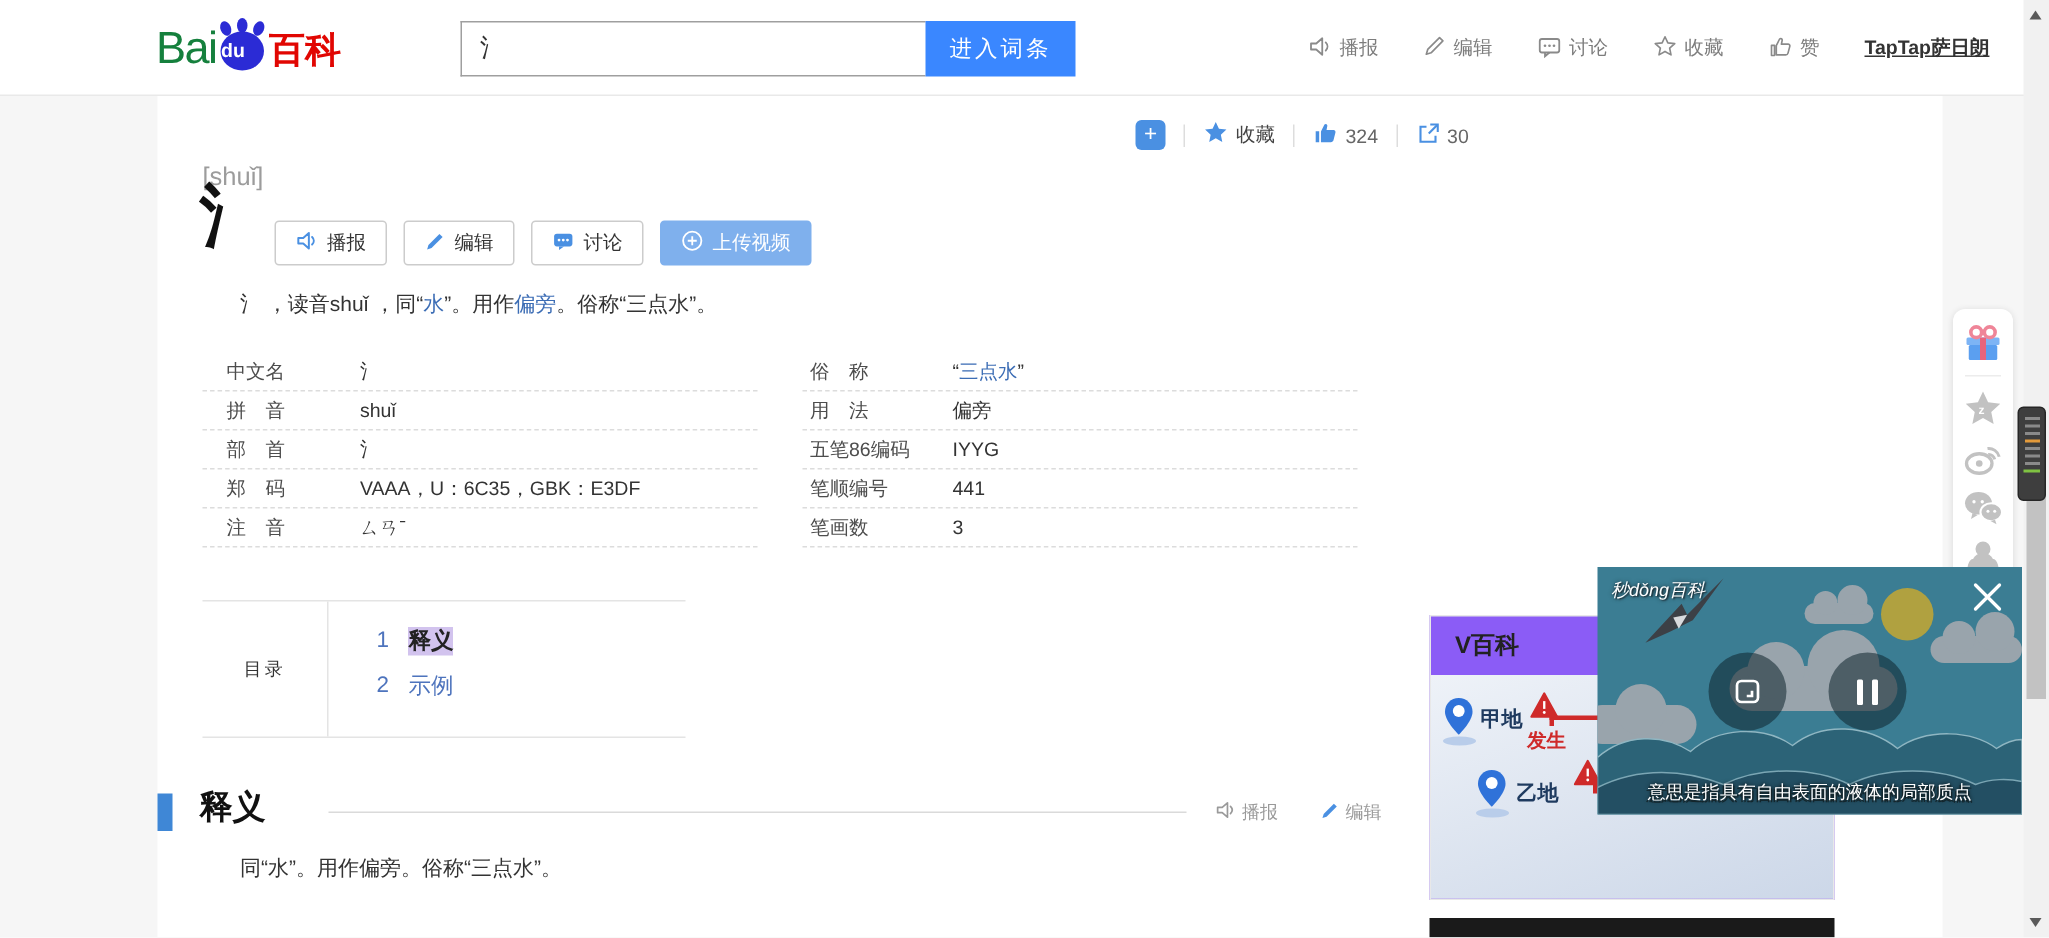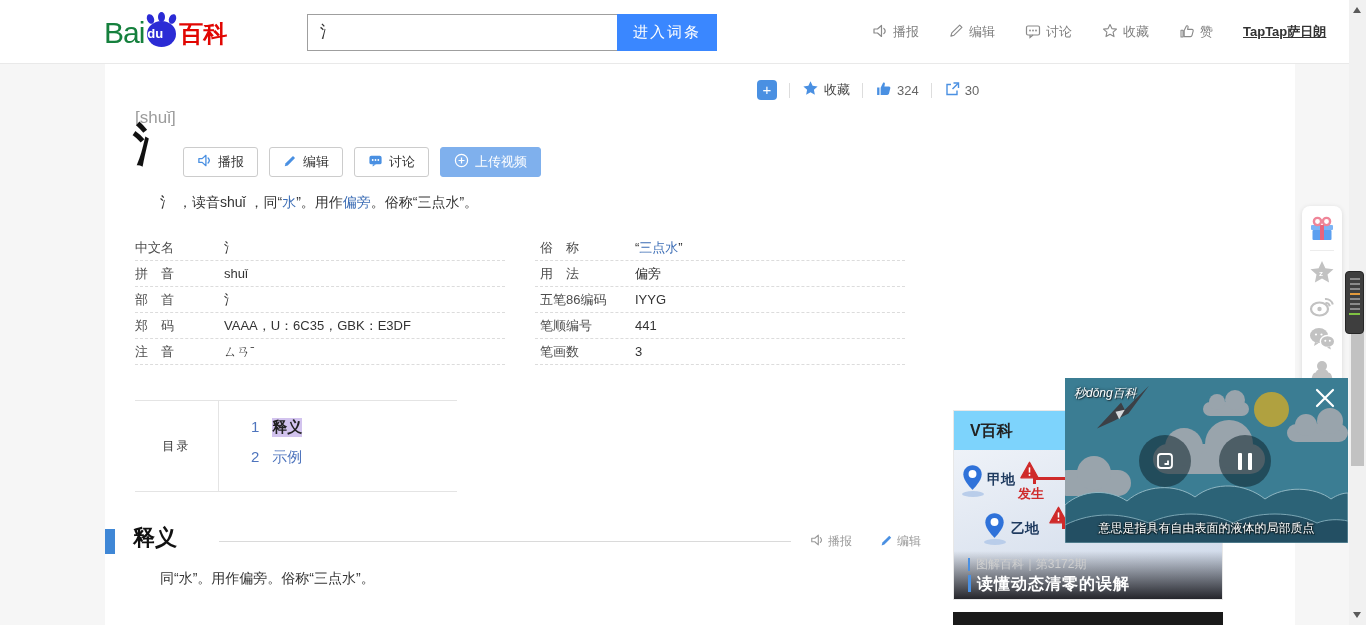--- a/index.html
+++ b/index.html
@@ -30,21 +30,21 @@
 .hanzi{position:absolute;left:28px;top:54px;font-size:44px;color:#111;line-height:54px}
 .ebtns{position:absolute;left:78px;top:83px;display:flex;gap:11px}
 .ebtn{height:30px;padding:0 13px;display:flex;align-items:center;gap:6px;background:#fff;border:1px solid #ccc;border-radius:3px;font-size:13px;color:#333;cursor:pointer;font-family:inherit}
 .ebtn.upload{background:#7fb0ed;border-color:#7fb0ed;color:#fff}
 .intro{position:absolute;left:55px;top:130px;font-size:14px;color:#333}
 a.lnk{color:#3c6db5;text-decoration:none;cursor:pointer}
 
 .ibox{position:absolute;left:30px;top:171px;display:flex;gap:30px}
 .ib-col{width:370px}
 .ib-row{display:flex;height:26px;align-items:center;border-bottom:1px dashed #dcdcdc;font-size:13px}
-.ib-l{width:89px;color:#4d4d4d;white-space:pre}
+.ib-l{width:89px;color:#4d4d4d;margin-left:16px;white-space:pre}
 .ib-col.r .ib-l{margin-left:5px;width:95px}
 .ib-v{color:#333}
 .ib-v .q{font-style:normal;color:#333}
 
 .toc{position:absolute;left:30px;top:336px;width:322px;height:92px;border-top:1px solid #e4e4e4;border-bottom:1px solid #e4e4e4;display:flex}
 .toc-t{width:84px;border-right:1px solid #e4e4e4;display:flex;align-items:center;justify-content:center;font-size:12px;color:#333;letter-spacing:2px}
 .toc-list{padding:17px 0 0 32px;font-size:15px}
 .toc-item{margin-bottom:11px;display:flex;gap:13px;cursor:pointer}
 .toc-num{color:#4e74bd}
 .toc-lbl{color:#4e74bd}
@@ -54,21 +54,21 @@
 .sec-h{position:absolute;left:28px;top:459px;font-size:22px;color:#111}
 .sec-line{position:absolute;left:114px;top:477px;width:572px;height:1px;background:#dadada}
 .sec-tools{position:absolute;left:705px;top:469px;display:flex;gap:28px;font-size:12px;color:#999}
 .sec-tools .tool{display:flex;gap:4px;align-items:center;cursor:pointer}
 .sec-p{position:absolute;left:55px;top:506px;font-size:14px;color:#333}
 
 .ovbox{position:absolute;left:848px;top:18px;width:270px;height:300px;border:1px solid #e8e8e8;background:#fff}
 .grid-wrap{position:absolute;left:79px;top:63px}
 .ov-cap{position:absolute;left:12px;top:272px;display:flex;gap:7px;align-items:center;font-size:14px;color:#595959;cursor:pointer}
 
-.vbk{position:absolute;left:848px;top:346px;width:270px;height:190px;border:1px solid #e8e8e8;background:#7dd3fc}
+.vbk{position:absolute;left:848px;top:346px;width:270px;height:190px;border:1px solid #e8e8e8;background:#8b5cf6}
 .vbk-h{height:39px;line-height:39px;padding-left:16px;font-size:16px;font-weight:bold;color:#222}
 .vbk-thumb{position:relative;width:268px;height:149px;background:linear-gradient(160deg,#eef2f8,#ccd7e8);overflow:hidden;cursor:pointer}
 .pin{position:absolute}
 .pin-shadow{position:absolute;width:22px;height:6px;border-radius:50%;background:#b9cdea}
 .place{position:absolute;font-size:14px;font-weight:bold;color:#1e3a5f}
 .warn{position:absolute}
 .event{position:absolute;font-size:13px;font-weight:bold;color:#cf2a2a}
 .redline{position:absolute;height:3px;background:#cf2a2a}
 .redline i{position:absolute;left:0;top:-4px;width:3px;height:11px;background:#cf2a2a}
 .vbk-cap{position:absolute;left:0;bottom:0;width:100%;height:48px;background:linear-gradient(rgba(30,30,35,0),rgba(28,28,33,.95))}
@@ -335,24 +335,20 @@
         <span class="pin-shadow" style="left:30px;top:89px"></span>
         <span class="place" style="left:57px;top:70px">乙地</span>
         <span class="warn" style="left:95px;top:56px"><svg width="19" height="18" viewBox="0 0 22 20">
               <path d="M11 1 L21 19 L1 19 Z" fill="#cf2a2a" stroke="#cf2a2a" stroke-width="1.5" stroke-linejoin="round"></path>
               <rect x="10.1" y="7" width="1.8" height="6" fill="#fff"></rect>
               <circle cx="11" cy="15.8" r="1.1" fill="#fff"></circle>
             </svg></span>
         <span class="redline" style="left:108px;top:72px;width:80px">
             <i></i>
           </span>
-        <div class="vbk-cap">
-          <div class="vc1">图解百科｜第3172期</div>
-          <div class="vc2">读懂动态清零的误解</div>
-        </div>
       </div>
     </div>
     <div class="next-dark"></div>
   </main>
 
   <aside class="social">
     <span class="soc-ic"><svg width="28" height="26" viewBox="0 0 28 26">
           <rect x="3" y="10" width="22" height="5" rx="1" fill="#7db4f5"></rect>
           <rect x="4.5" y="15" width="19" height="10" rx="1" fill="#5b9ff0"></rect>
           <rect x="12" y="10" width="4" height="15" fill="#e8647c"></rect>

